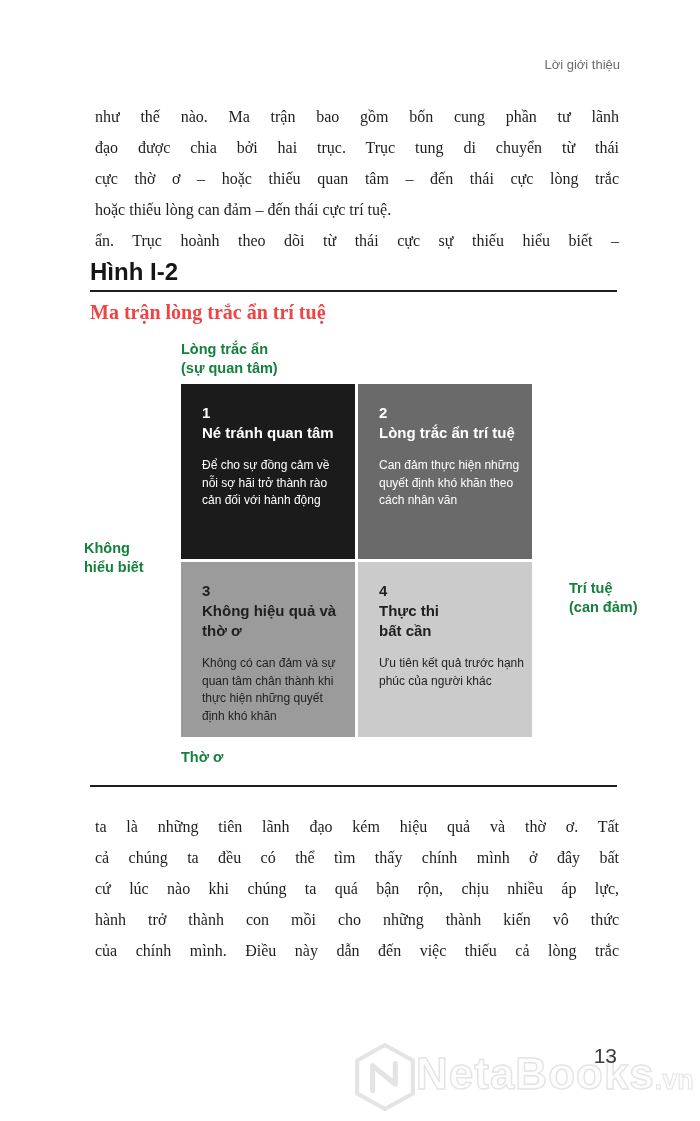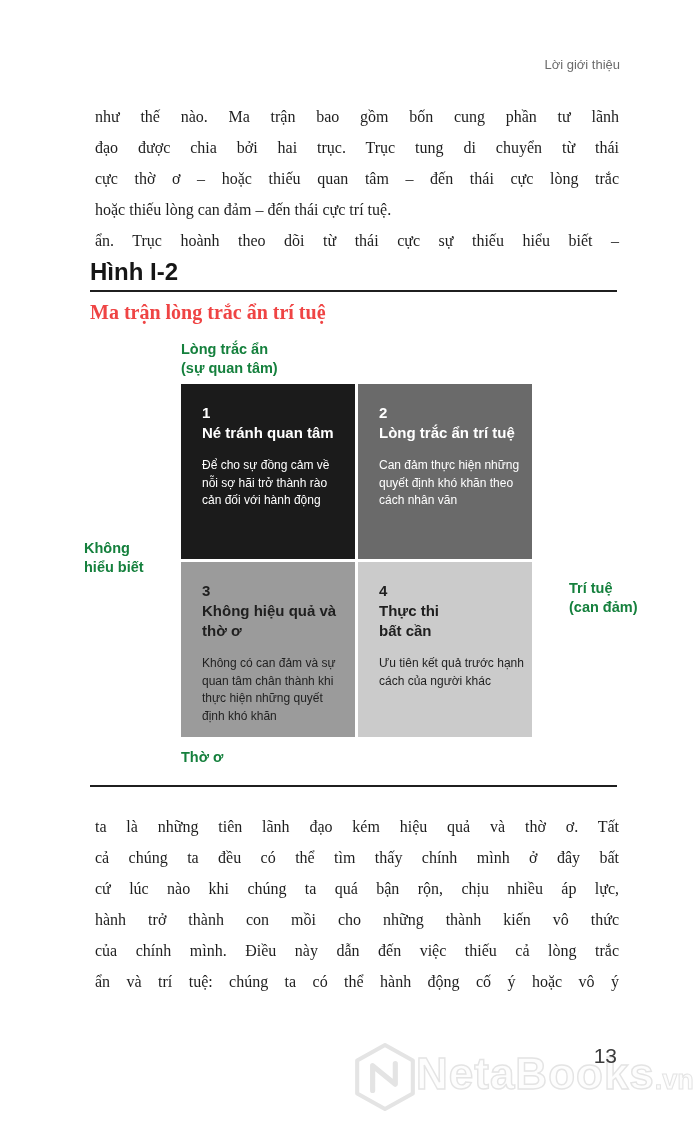--- a/index.html
+++ b/index.html
@@ -151,33 +151,32 @@
   <div class="quadrant" style="background: rgb(155, 155, 155); color: rgb(31, 31, 31);">
     <div class="q-number">3</div>
     <div class="q-title">Không hiệu quả và
 thờ ơ</div>
     <div class="q-body">Không có can đảm và sự quan tâm chân thành khi thực hiện những quyết định khó khăn</div>
   </div>
   <div class="quadrant" style="background: rgb(203, 203, 203); color: rgb(31, 31, 31);">
     <div class="q-number">4</div>
     <div class="q-title">Thực thi
 bất cần</div>
-    <div class="q-body">Ưu tiên kết quả trước hạnh cách của người khác</div>
+    <div class="q-body">Ưu tiên kết quả trước hạnh phúc của người khác</div>
   </div>
 </div>
 
 <div class="abs rule" id="rule-bottom"></div>
 
 <div class="abs para" id="para2">
   <div class="jline">ta là những tiên lãnh đạo kém hiệu quả và thờ ơ. Tất</div>
   <div class="jline">cả chúng ta đều có thể tìm thấy chính mình ở đây bất</div>
   <div class="jline">cứ lúc nào khi chúng ta quá bận rộn, chịu nhiều áp lực,</div>
   <div class="jline">hành trở thành con mồi cho những thành kiến vô thức</div>
   <div class="jline">của chính mình. Điều này dẫn đến việc thiếu cả lòng trắc</div>
-  <div class="jline">ẩn và trí tuệ: chúng ta có thể hành động cố ý hoặc vô ý</div>
 </div>
 
 <div class="abs watermark">
   <svg width="62" height="68" viewBox="0 0 60 66">
     <polygon points="30,2 57,17 57,49 30,64 3,49 3,17" fill="none" stroke="#e4e4e4" stroke-width="4" stroke-linejoin="round"></polygon>
     <path d="M18 46 L18 22 L40 40 L40 20" fill="none" stroke="#e4e4e4" stroke-width="5" stroke-linecap="round" stroke-linejoin="round"></path>
   </svg>
   <div class="wm-text"><span>NetaBooks</span><span class="wm-suffix">.vn</span></div>
 </div>
 <div class="abs page-number">13</div>

